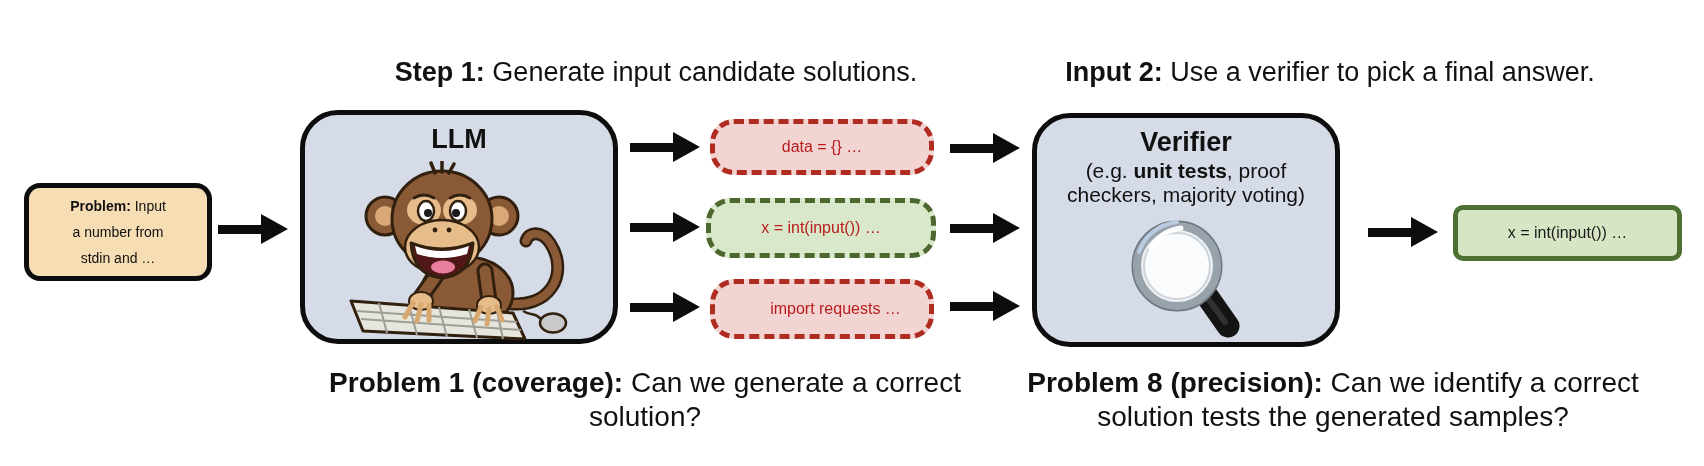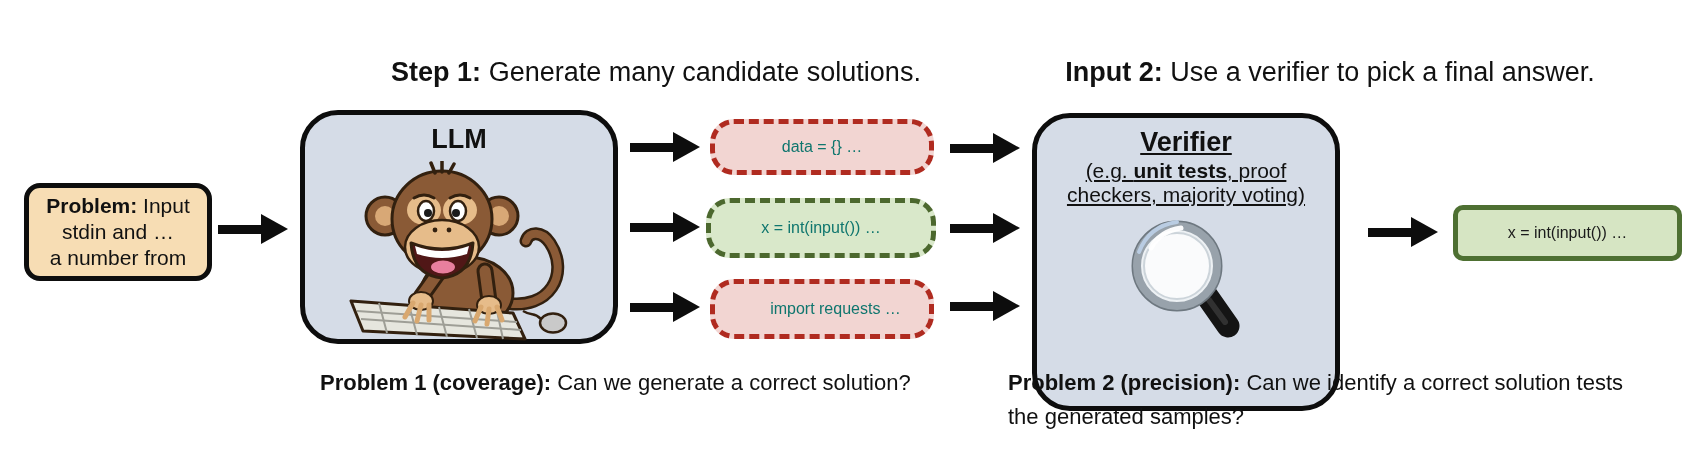--- a/index.html
+++ b/index.html
@@ -1,36 +1,36 @@
 <!DOCTYPE html>
 <html><head>
 <meta charset="utf-8">
 <style>
   html,body { margin:0; padding:0; background:#ffffff; }
   .canvas { position:relative; width:1704px; height:466px; background:#ffffff;
             font-family:"Liberation Sans", sans-serif; color:#111; overflow:hidden; }
 
   .caption { position:absolute; font-size:27px; text-align:center; white-space:nowrap; }
-  .bottom-caption { position:absolute; font-size:22px; line-height:34px; }
+  .bottom-caption { position:absolute; font-size:28px; line-height:34px; text-align:center; }
 
   .problem-box { position:absolute; left:24px; top:183px; width:188px; height:98px;
                  background:#F7DDB4; border:5px solid #0d0d0d; border-radius:16px;
                  box-sizing:border-box; display:flex; flex-direction:column; justify-content:center;
-                 text-align:center; font-size:21px; line-height:26px; }
+                 text-align:center; font-size:14px; line-height:26px; }
 
   .rounded-module { position:absolute; background:#D5DCE7; border:5px solid #0d0d0d;
                     border-radius:38px; box-sizing:border-box; }
   .llm-box { left:300px; top:110px; width:318px; height:234px; }
-  .verifier-box { left:1032px; top:113px; width:308px; height:298px;text-decoration:underline; }
+  .verifier-box { left:1032px; top:113px; width:308px; height:234px; }
   .module-title { text-align:center; font-weight:bold; font-size:27px; margin-top:9px; }
   .module-subtitle { text-align:center; font-size:21px; line-height:24px; margin:1px auto 0; width:262px; }
 
   .cand { position:absolute; box-sizing:border-box; border:5px dashed #B02B20; background:#F2D5D2;
           border-radius:24px; display:flex; align-items:center; justify-content:center;
-          font-size:16px; color:#0f766e; }
+          font-size:16px; color:#b91c1c; }
   .cand.green { border-color:#4C682E; background:#D9E8CA; }
   .cand1 { left:710px; top:119px; width:224px; height:56px; }
   .cand2 { left:706px; top:198px; width:230px; height:60px; }
   .cand3 { left:710px; top:279px; width:224px; height:60px;padding-left:27px; }
 
   .final-box { position:absolute; left:1453px; top:205px; width:229px; height:56px;
                box-sizing:border-box; border:5px solid #4E7032; background:#D6E5C3; border-radius:10px;
                display:flex; align-items:center; justify-content:center; font-size:16px; color:#1b1b1b; }
 
   .arrow { position:absolute; display:flex; align-items:center; height:30px; }
@@ -39,27 +39,27 @@
                  border-top:15px solid transparent; border-bottom:15px solid transparent; }
 
   .monkey-svg { position:absolute; left:30px; top:46px; }
   .magnifier-svg { position:absolute; left:88px; top:96px; }
 </style>
 </head>
 <body>
 
 <div class="canvas">
 
-  <div class="caption" style="left:336px; top:57px; width:640px;"><b>Step 1:</b><span> Generate many candidate solutions.</span></div>
+  <div class="caption" style="left:336px; top:57px; width:640px;"><b>Step 1:</b><span> Generate input candidate solutions.</span></div>
   <div class="caption" style="left:1010px; top:57px; width:640px;"><b>Input 2:</b><span> Use a verifier to pick a final answer.</span></div>
 
   <div class="problem-box">
     <div><b>Problem:</b><span> Input</span></div>
+    <div>a number from</div>
     <div>stdin and …</div>
-    <div>a number from</div>
   </div>
 
   <div class="arrow" style="left:218px; top:214px;">
     <div class="shaft"></div>
       <div class="head"></div>
   </div>
 
   <div class="rounded-module llm-box">
     <div class="module-title">LLM</div>
     <svg class="monkey-svg" width="250" height="185" viewBox="0 0 250 185">
@@ -165,15 +165,15 @@
   <div class="arrow" style="left:1368px; top:217px;">
       <div class="shaft"></div>
       <div class="head"></div>
     </div>
 
   <div class="final-box">
       <span>x = int(input()) …</span>
     </div>
 
   <div class="bottom-caption" style="left:320px; top:366px; width:650px;"><b>Problem 1 (coverage):</b><span> Can we generate a correct solution?</span></div>
-  <div class="bottom-caption" style="left:1008px; top:366px; width:650px;"><b>Problem 2 (precision):</b><span> Can we identify a correct solution tests the generated samples?</span></div>
+  <div class="bottom-caption" style="left:1008px; top:366px; width:650px;"><b>Problem 8 (precision):</b><span> Can we identify a correct solution tests the generated samples?</span></div>
 
 </div>
 
 </body></html>

